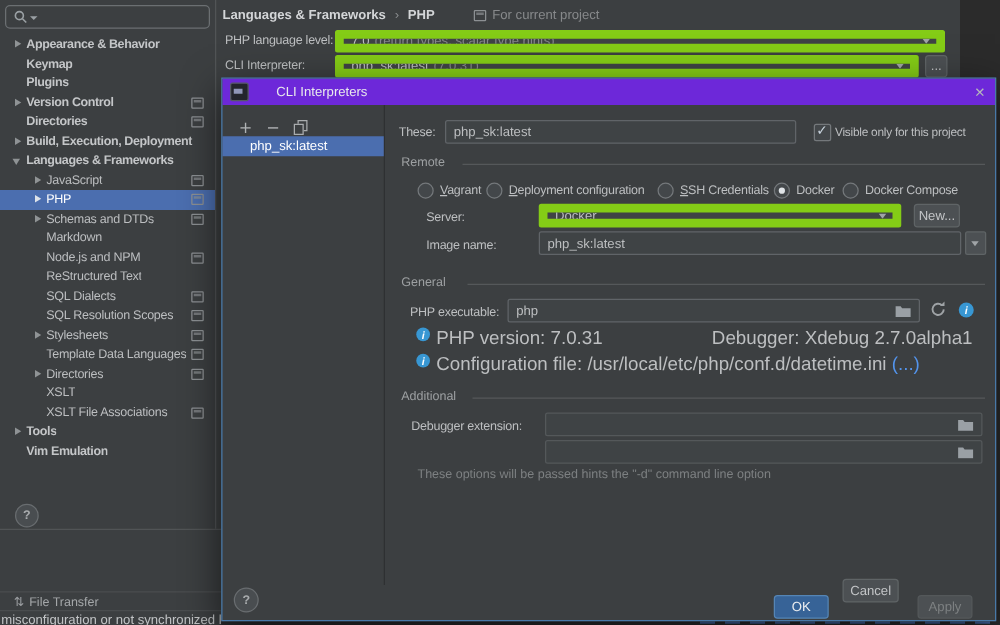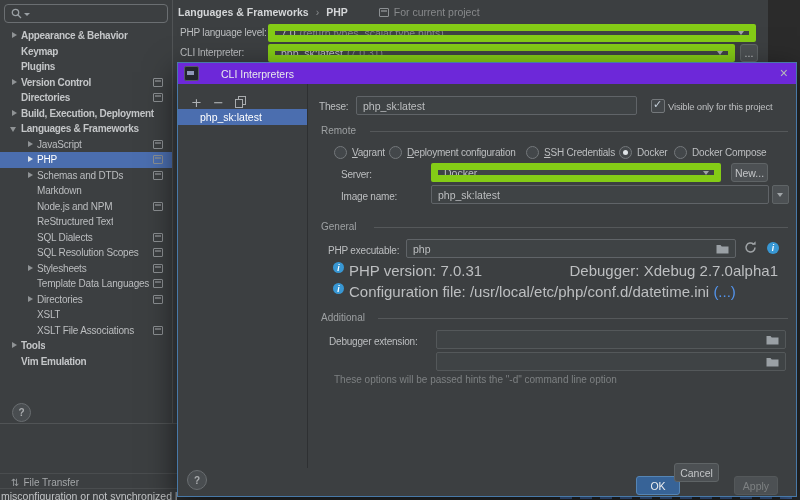--- a/index.html
+++ b/index.html
@@ -363,18 +363,18 @@
 
     <div class="field" style="left:258px;top:289px;width:350px;height:19px;box-sizing:border-box;border-color:#54585a;">
       <svg class="folder" width="13" height="10" viewBox="0 0 13 10">
         <path d="M0.5 1 h4 l1.2 1.6 h6.8 v7 h-12 z" fill="#9aa0a5"></path>
       </svg>
     </div>
 
     <div class="hinttext" style="left:156px;top:311px;">These options will be passed hints the "-d" command line option</div>
 
     <div class="help" style="position:absolute;left:9px;top:407px;width:18px;height:18px;">?</div>
-    <div class="btn primary" style="left:441px;top:413px;width:44px;height:19px;box-sizing:border-box;margin-left:17px;">OK</div>
+    <div class="btn primary" style="left:441px;top:413px;width:44px;height:19px;box-sizing:border-box;">OK</div>
     <div class="btn" style="left:496px;top:400px;width:45px;height:19px;box-sizing:border-box;">Cancel</div>
     <div class="btn disabled" style="left:556px;top:413px;width:44px;height:19px;box-sizing:border-box;">Apply</div>
   </div>
 
 </div>
 
 </body></html>

